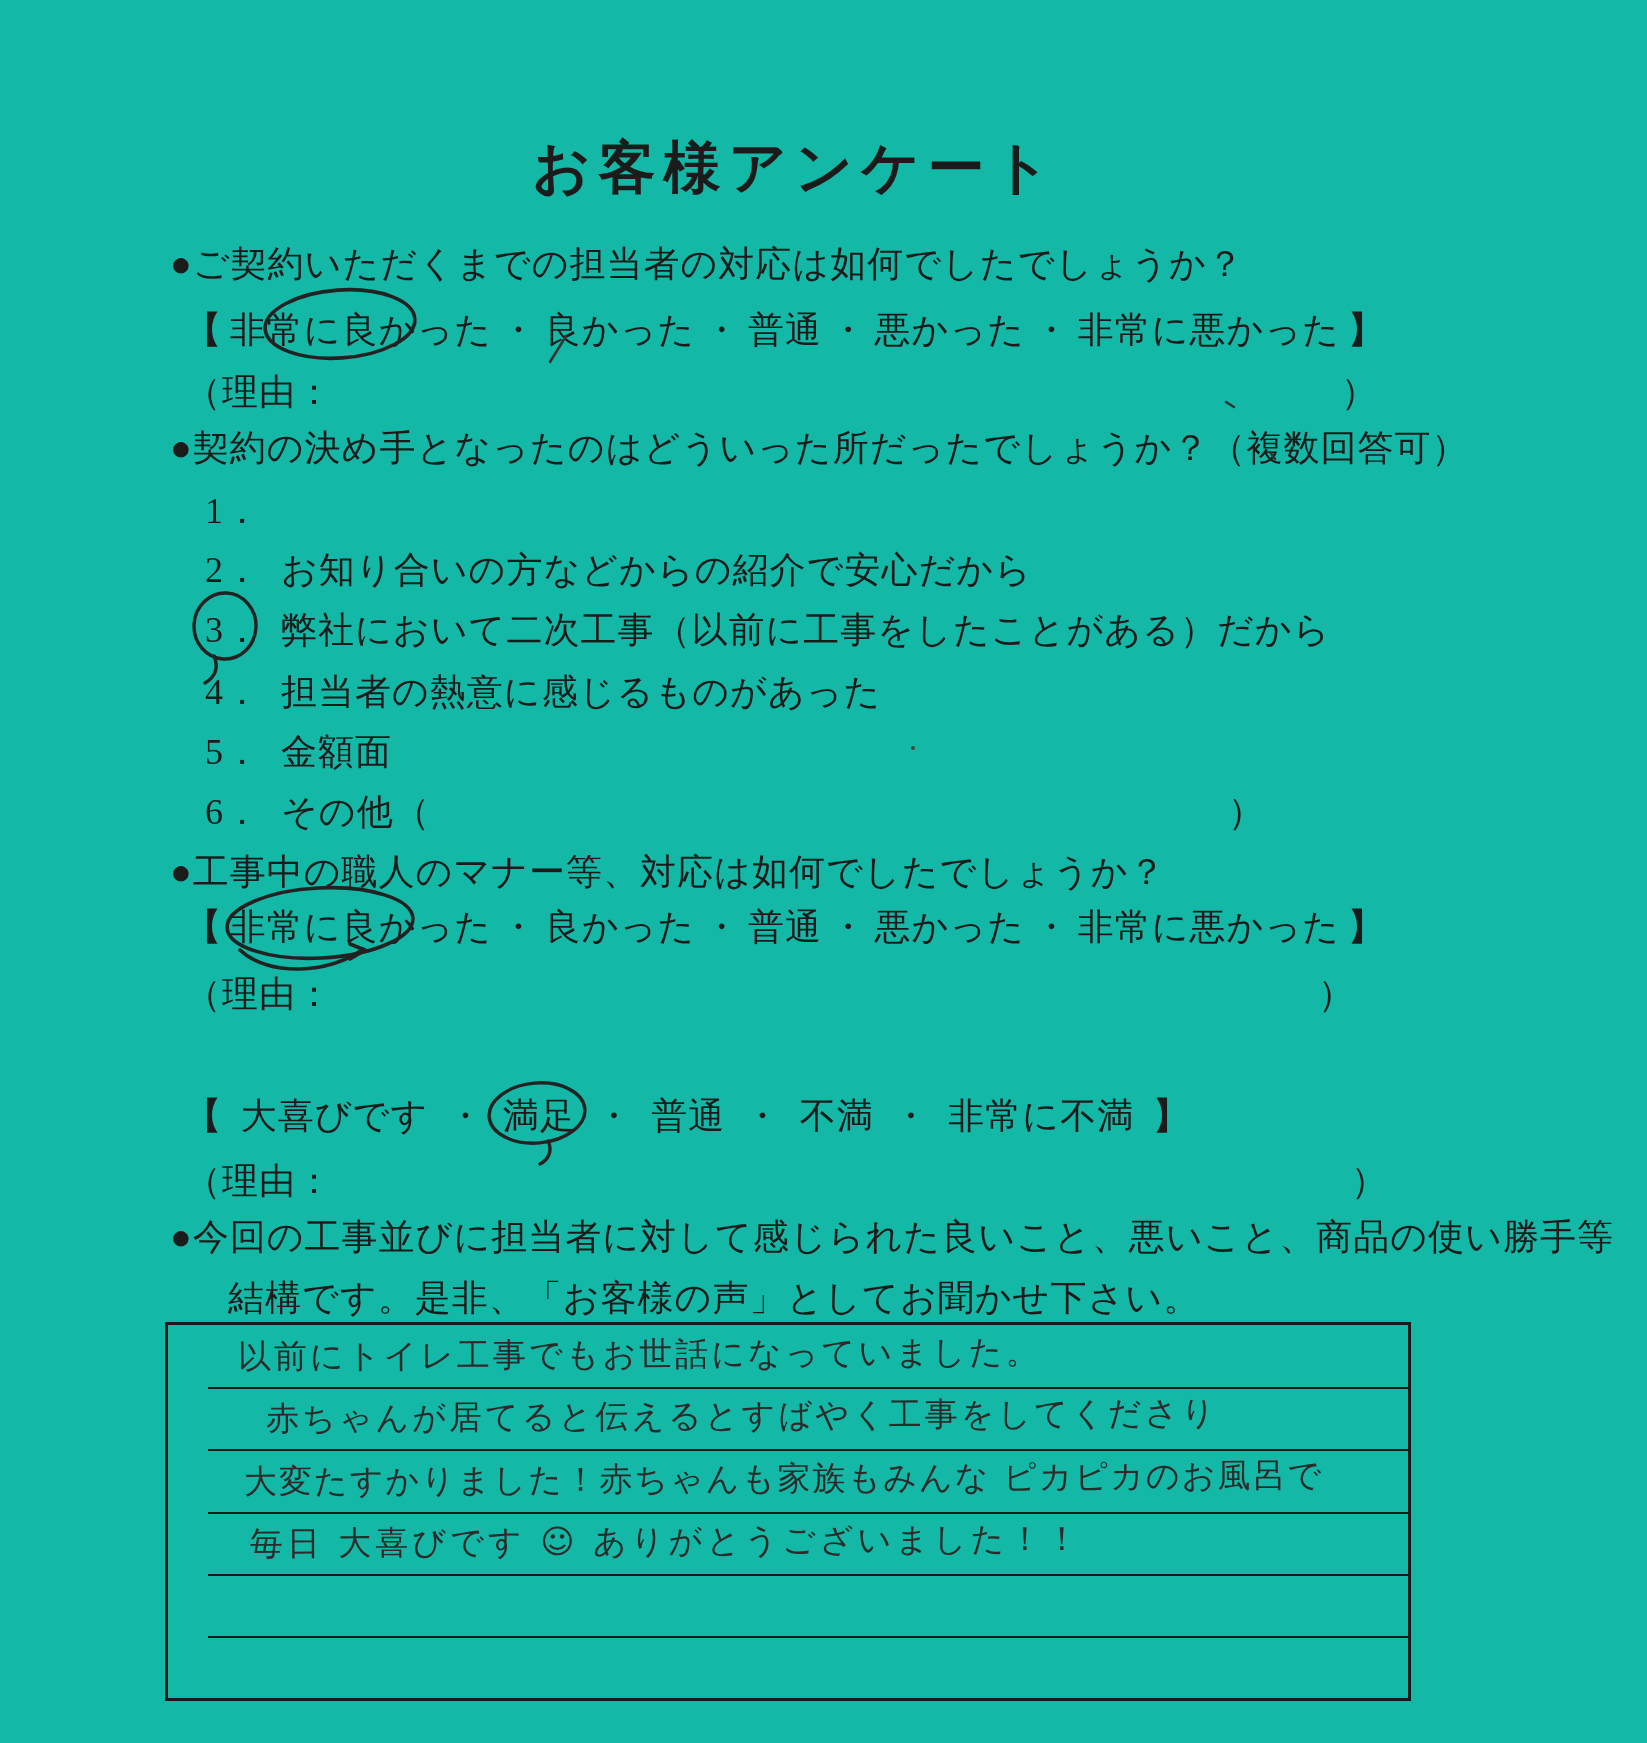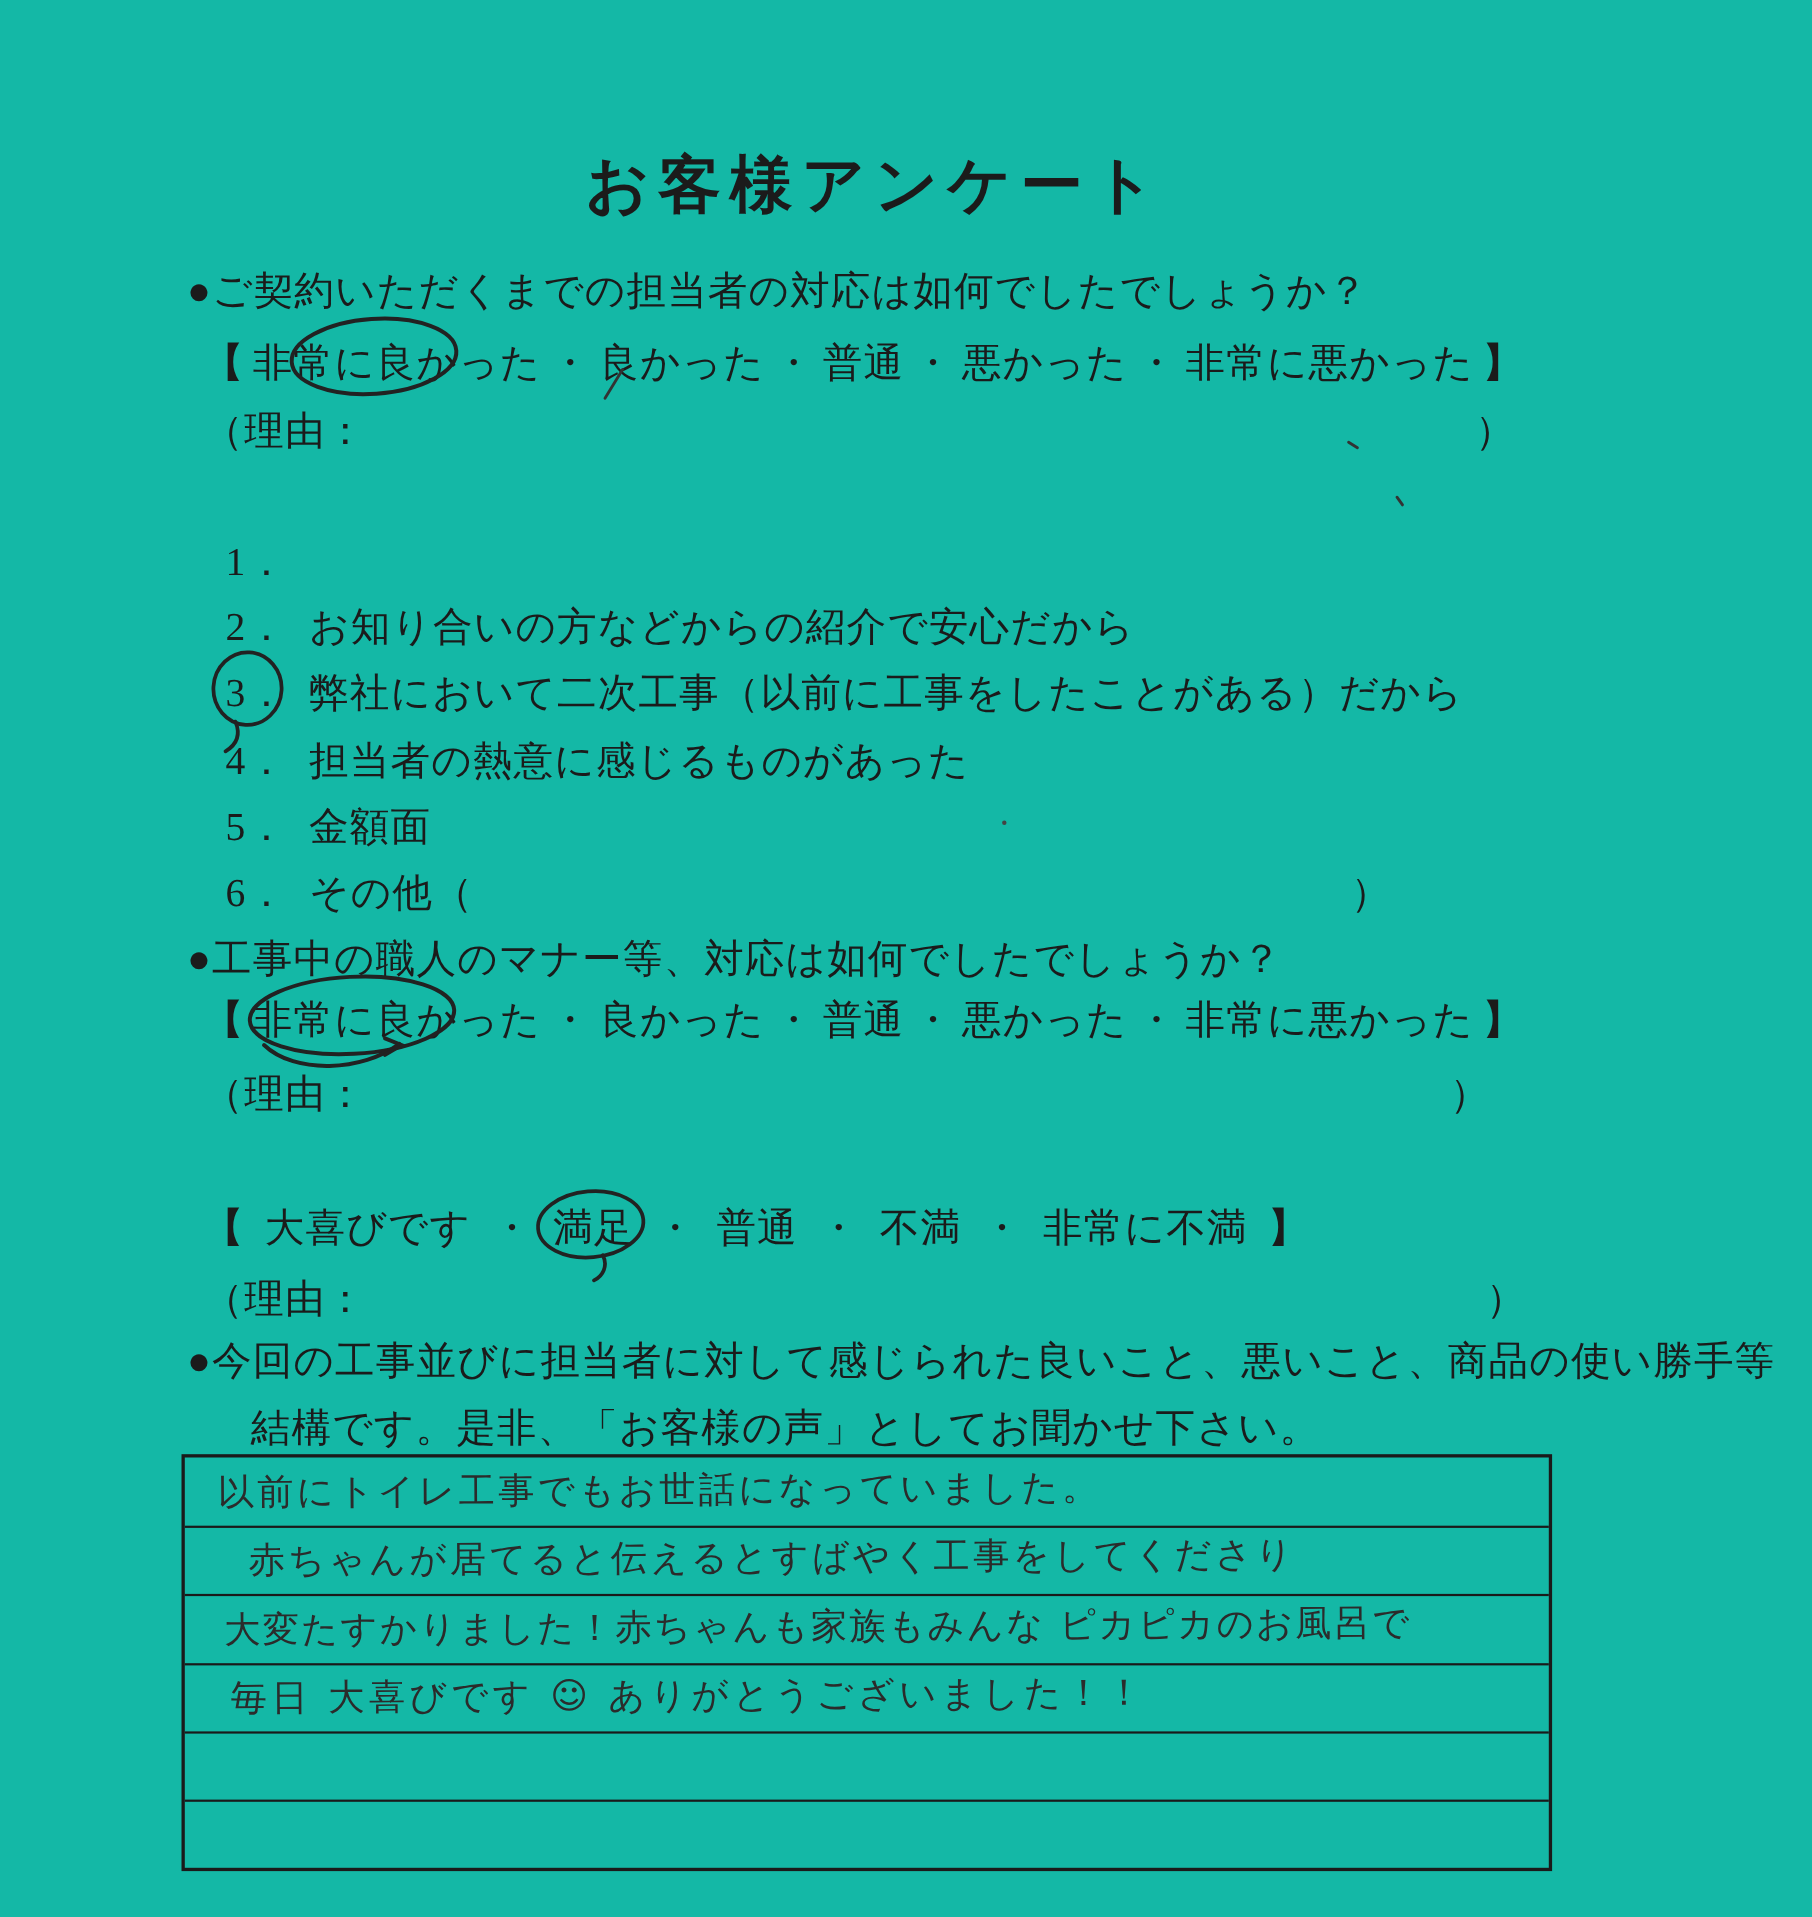--- a/index.html
+++ b/index.html
@@ -42,20 +42,21 @@
     width:1240px;height:373px;
     border:3px solid #1a1a1a;
     display:grid;
     grid-template-rows:repeat(6,1fr);
     background:transparent;
   }
   .comment-row{
     position:relative;
     display:flex;align-items:flex-end;
     overflow:hidden;
+    margin-left:40px;
   }
   .comment-row + .comment-row{border-top:2.5px solid #1a1a1a;}
   .hw{
     font-family:"DejaVu Sans", sans-serif;
     font-size:33px;
     color:#2b2b2b;
     letter-spacing:3px;
     padding:0 0 7px 30px;
     white-space:nowrap;
     transform:rotate(-0.35deg);
@@ -89,20 +90,21 @@
     <span>・</span>
     <span>非常に悪かった</span>
     <span class="bracket">】</span>
   </div>
   <div class="line reason-row" style="left:185px;top:368px;width:1193px;">
     <span>（理由：</span>
     <span></span>
     <span>）</span>
   </div>
 
+  <div class="line q-label" style="left:170px;top:424px;">●契約の決め手となったのはどういった所だったでしょうか？（複数回答可）</div>
 
   <div class="line item-row" style="left:205px;top:487px;">
     <span class="item-num">1．</span>
   </div>
   <div class="line item-row" style="left:205px;top:546px;">
     <span class="item-num">2．</span>
     <span>お知り合いの方などからの紹介で安心だから</span>
   </div>
   <div class="line item-row" style="left:205px;top:606px;">
     <span class="item-num">3．</span>

